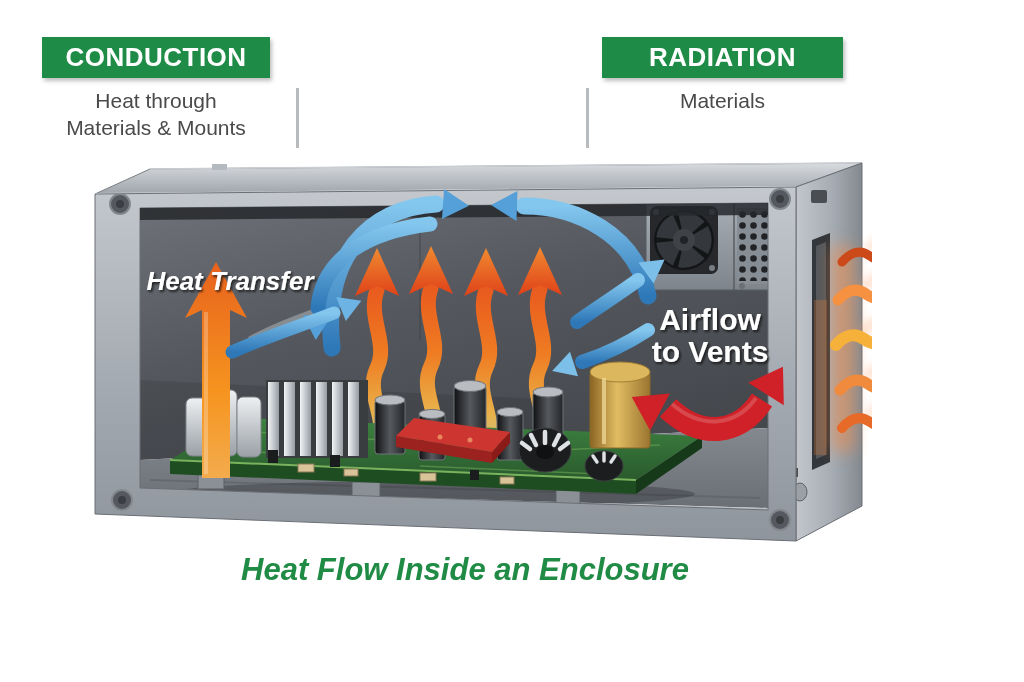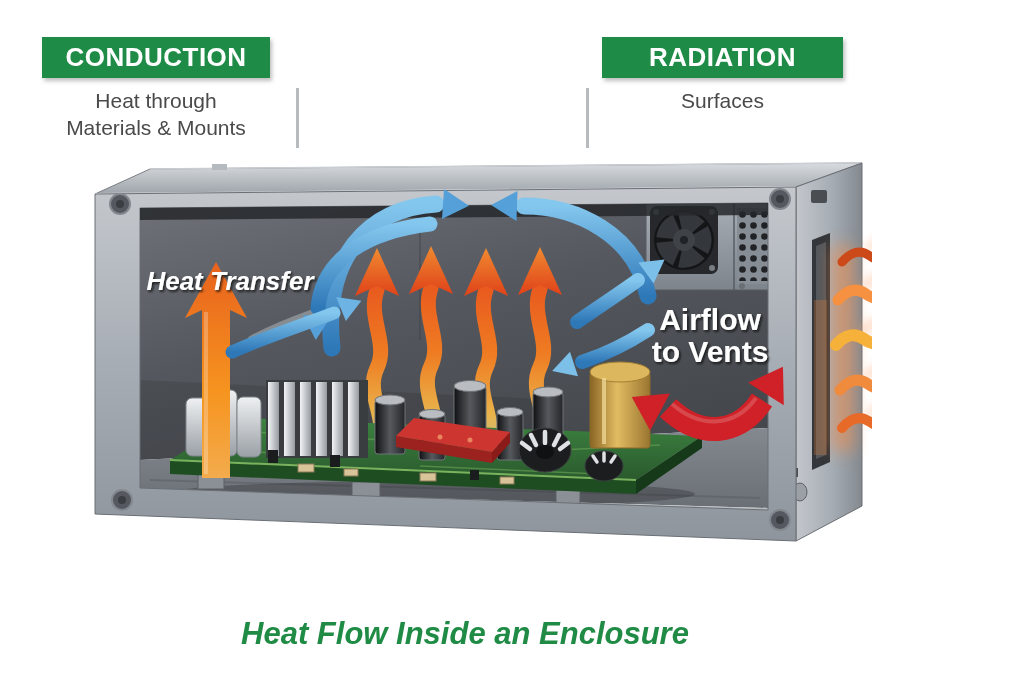--- a/index.html
+++ b/index.html
@@ -6,21 +6,21 @@
   #stage{position:relative;width:872px;height:682px;background:#ffffff;overflow:hidden;
          font-family:"Liberation Sans", sans-serif;}
   
   .hdr-col{position:absolute;top:37px;text-align:center;}
   .hdr-box{height:41px;line-height:41px;background:#1e8c46;color:#fff;
            font-weight:bold;font-size:26px;letter-spacing:.5px;
            box-shadow:2px 3px 4px rgba(0,0,0,.25);}
   .hdr-sub{margin-top:9px;color:#4a4a4a;font-weight:normal;font-size:21px;line-height:27px;}
   .hdr-div{position:absolute;top:88px;width:3px;height:60px;background:#b7bbbd;}
   
-  #caption{position:absolute;left:165px;top:616px;width:600px;text-align:center;
+  #caption{position:absolute;left:165px;top:552px;width:600px;text-align:center;
            color:#1f8b45;font-size:31px;font-weight:bold;font-style:italic;}
   
   .svg-label{font-family:"Liberation Sans",sans-serif;font-weight:bold;fill:#ffffff;}
 </style>
 </head>
 <body>
 
 <div id="stage">
 
   <div class="hdr-col" style="left:42px;width:228px;">
@@ -30,21 +30,21 @@
       <div>Materials &amp; Mounts</div>
     </div>
   </div>
   <div class="hdr-col" style="left:330px;width:245px;">
     <div class="hdr-sub">
     </div>
   </div>
   <div class="hdr-col" style="left:602px;width:241px;">
     <div class="hdr-box">RADIATION</div>
     <div class="hdr-sub">
-      <div>Surfaces</div>
+      <div>Materials</div>
     </div>
   </div>
   <div class="hdr-div" style="left:296px;"></div>
   <div class="hdr-div" style="left:586px;"></div>
 
   <svg style="position:absolute;left:0;top:0;" width="1024" height="682" viewBox="0 0 1024 682">
     <defs>
       <linearGradient id="gLid" x1="0" y1="0" x2="0" y2="1">
         <stop offset="0" stop-color="#d8dbdf"></stop>
           <stop offset="1" stop-color="#9ea4aa"></stop>

